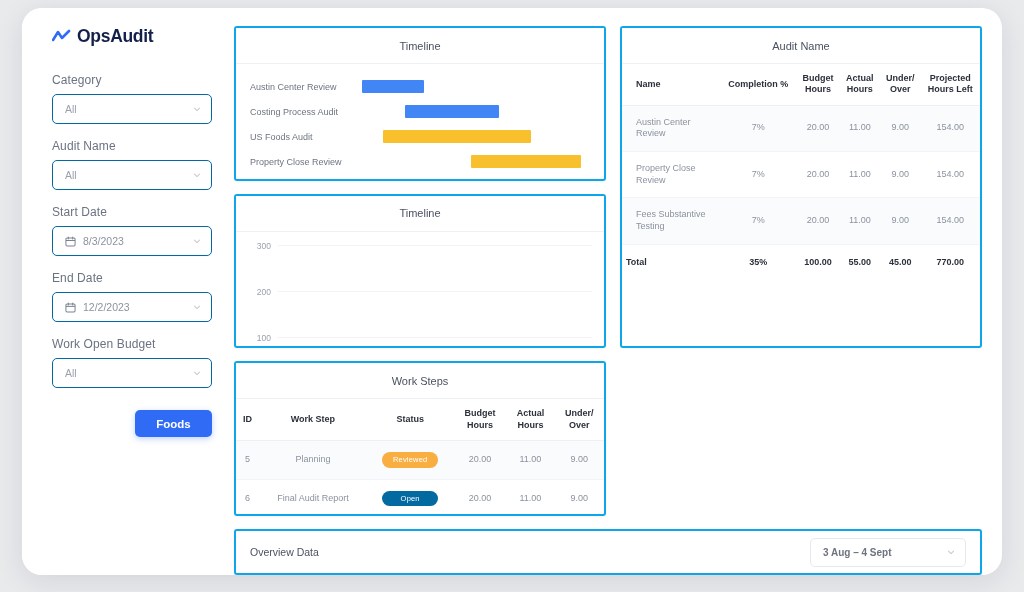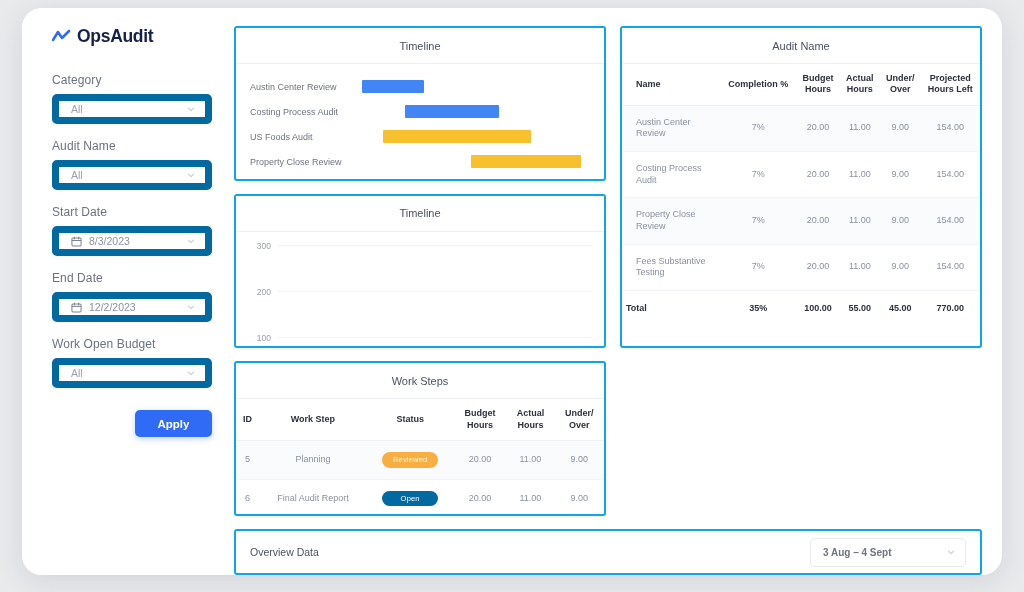--- a/index.html
+++ b/index.html
@@ -35,21 +35,21 @@
     font-size: 17.5px; font-weight: bold; color: #14204a;
     letter-spacing: -.3px;
   }
   .field-label {
     font-size: 12px; color: #6b7280; margin-bottom: 7px;
     letter-spacing: .1px;
   }
   .field { margin-bottom: 15px; }
   .select-box {
     height: 30px;
-    border: 7px solid #0369a1;
+    border: 1px solid #0369a1;
     border-radius: 5px;
     background: #fff;
     display: flex; align-items: center;
     padding: 0 9px 0 12px;
     gap: 7px;
     box-shadow: 0 1px 1px rgba(16,24,40,.02);
   }
   .select-val {
     font-size: 10.5px; color: #9aa1ad; flex: 1;
     white-space: nowrap; overflow: hidden;
@@ -250,21 +250,21 @@
       <div class="field-label">Work Open Budget</div>
       <div class="select-box">
         <span class="select-val">All</span>
         <svg class="chev" viewBox="0 0 12 12">
           <path d="M3 5 L6 8 L9 5" fill="none" stroke="#9aa1ad" stroke-width="1.3" stroke-linecap="round" stroke-linejoin="round"></path>
         </svg>
       </div>
     </div>
 
     <div class="apply-row">
-      <button class="apply-btn">Apply</button>
+      <button class="apply-btn">Foods</button>
     </div>
   </aside>
 
   <main class="main">
 
     <section class="card">
       <div class="card-title">Timeline</div>
       <div class="gantt-body">
         <div class="gantt-rows" id="gantt-rows">
             <div class="gantt-row">
@@ -324,29 +324,20 @@
             <tr>
               <td class="tname">Austin Center
 Review</td>
               <td>7%</td>
               <td>20.00</td>
               <td>11.00</td>
               <td>9.00</td>
               <td>154.00</td>
             </tr>
             <tr>
-              <td class="tname">Costing Process
-Audit</td>
-              <td>7%</td>
-              <td>20.00</td>
-              <td>11.00</td>
-              <td>9.00</td>
-              <td>154.00</td>
-            </tr>
-            <tr>
               <td class="tname">Property Close
 Review</td>
               <td>7%</td>
               <td>20.00</td>
               <td>11.00</td>
               <td>9.00</td>
               <td>154.00</td>
             </tr>
             <tr>
               <td class="tname">Fees Substantive

